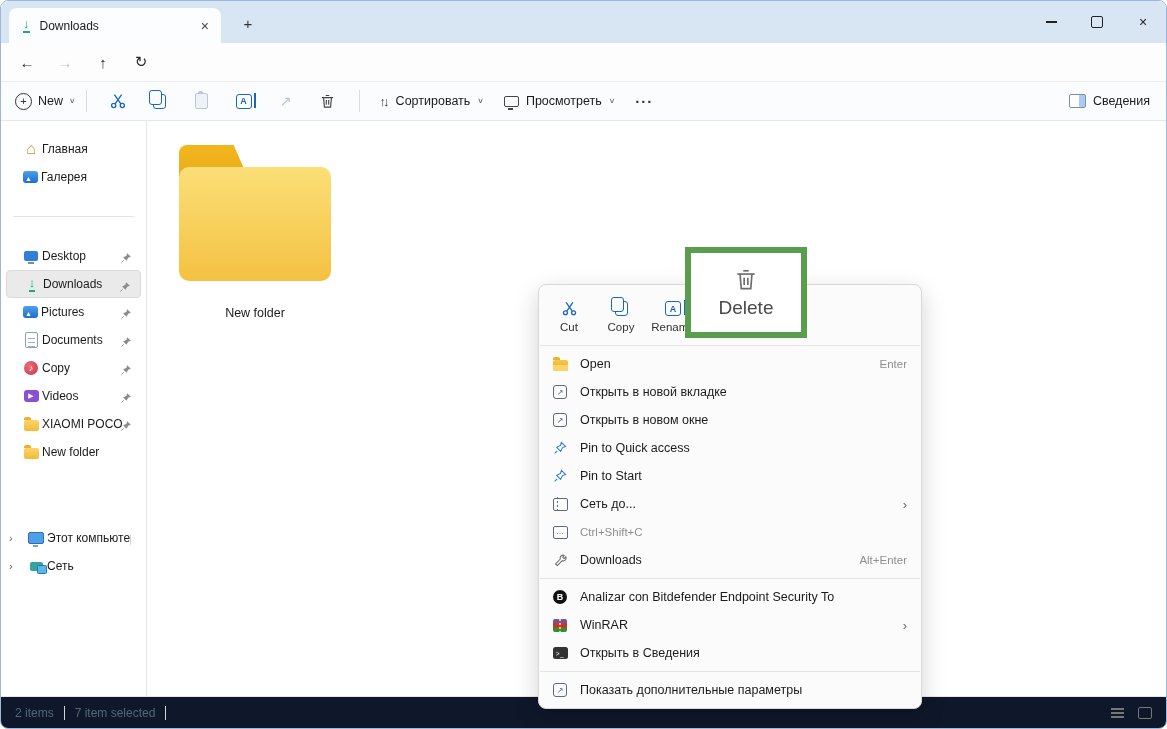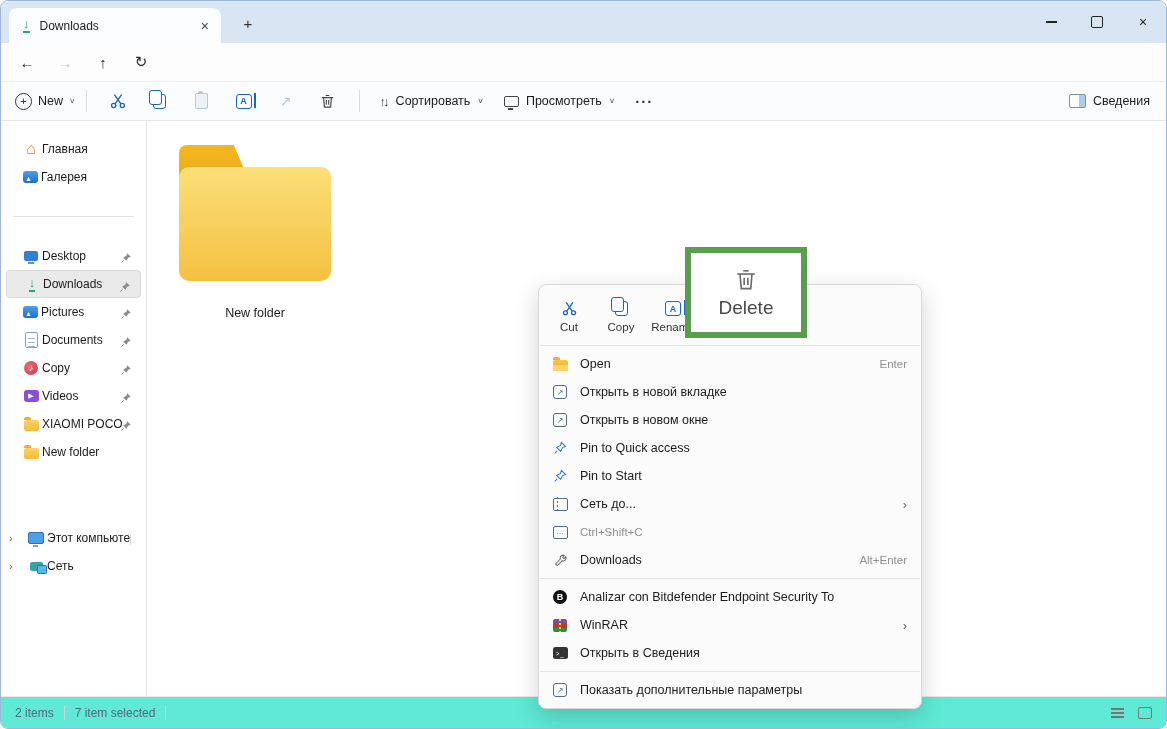--- a/index.html
+++ b/index.html
@@ -108,21 +108,21 @@
   .mi-zip::after{content:"";position:absolute;left:3px;top:-2px;width:1.5px;height:13px;background:repeating-linear-gradient(180deg,#5b6b7c 0 2px,transparent 2px 4px);}
   .mi-path{width:13px;height:11px;border:1.3px solid #5b6b7c;border-radius:2px;font-size:8px;color:#5b6b7c;display:flex;align-items:center;justify-content:center;line-height:0;}
   .mi-bd{width:14px;height:14px;border-radius:50%;background:#111;color:#fff;font-size:9px;font-weight:bold;display:flex;align-items:center;justify-content:center;}
   .mi-rar{width:14px;height:13px;border-radius:2px;background:linear-gradient(180deg,#7a4ea3 0 34%,#c2392b 34% 67%,#2e8f3c 67%);position:relative;}
   .mi-rar::after{content:"";position:absolute;left:6px;top:0;width:1.5px;height:100%;background:repeating-linear-gradient(180deg,#f2d35c 0 2px,transparent 2px 4px);}
   .mi-term{width:15px;height:12px;background:#333;border-radius:2.5px;color:#fff;font-size:6.5px;display:flex;align-items:center;justify-content:center;letter-spacing:.5px;}
   
   .annot{position:absolute;left:684px;top:246px;width:110px;height:79px;border:6px solid #5b9d4e;background:#fff;z-index:6;display:flex;flex-direction:column;align-items:center;justify-content:center;gap:4px;}
   .annot-label{font-size:19px;color:#4a4a4a;}
   
-  .statusbar{position:absolute;left:0;bottom:0;width:100%;height:32px;border-top:1px solid #e8e8e8;box-sizing:border-box;display:flex;align-items:center;padding:0 14px;background:#5eead4;text-align:center;}
+  .statusbar{position:absolute;left:0;bottom:0;width:100%;height:32px;border-top:1px solid #e8e8e8;box-sizing:border-box;display:flex;align-items:center;padding:0 14px;background:#0f172a;text-align:center;}
   .sb-text{font-size:12px;color:#55677e;}
   .sb-vdiv{width:1px;height:14px;background:#d4d4d4;margin:0 10px;}
   .status-right{margin-left:auto;display:flex;align-items:center;gap:14px;}
   .sb-ic-list{width:13px;height:10px;background:repeating-linear-gradient(180deg,#777 0 2px,transparent 2px 4px);}
   .sb-ic-thumb{width:12px;height:10px;border:1.6px solid #777;border-radius:2px;}
 </style>
 </head>
 <body>
 
 <div class="window">

